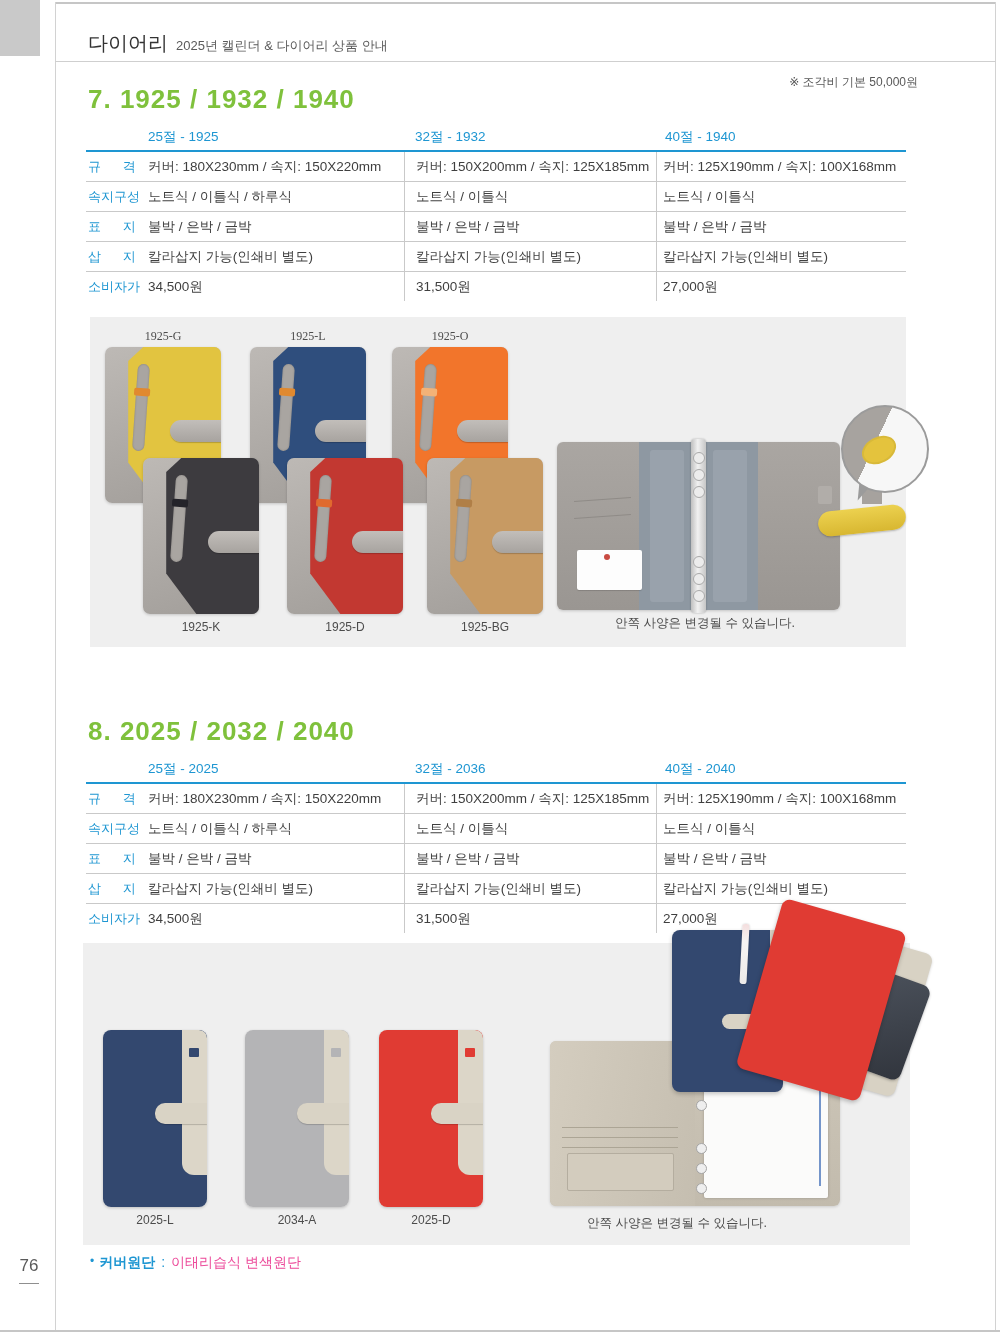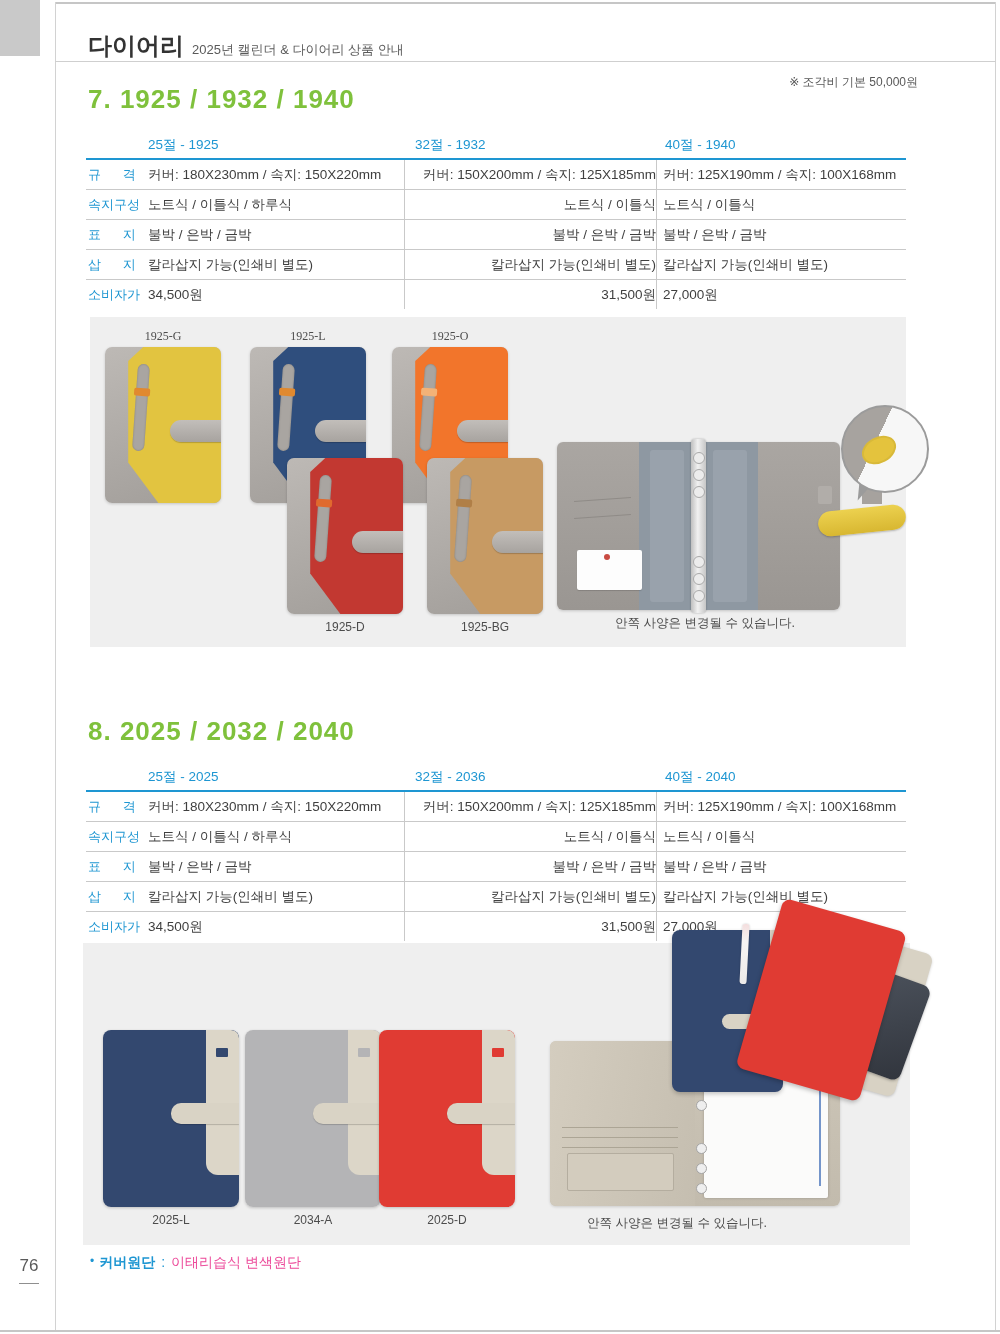--- a/index.html
+++ b/index.html
@@ -9,36 +9,36 @@
   
   .corner-square{position:absolute;left:0;top:0;width:40px;height:56px;background:#c9c9c9;}
   .top-rule{position:absolute;left:55px;top:2px;width:941px;height:2px;background:#c6c6c6;}
   .left-rule{position:absolute;left:55px;top:2px;width:1px;height:1328px;background:#d2d2d2;}
   .right-rule{position:absolute;left:995px;top:2px;width:1px;height:1328px;background:#d2d2d2;}
   .bottom-rule{position:absolute;left:0;top:1330px;width:1000px;height:2px;background:#c6c6c6;}
   .header-sep{position:absolute;left:55px;top:61px;width:941px;height:1px;background:#cfcfcf;}
 
   
   .hdr{position:absolute;left:88px;top:30px;white-space:nowrap;}
-  .hdr .t{font-size:24px;font-weight:bold;color:#333;letter-spacing:0;}
+  .hdr .t{font-size:20px;font-weight:normal;color:#333;letter-spacing:0;}
   .hdr .s{font-size:13px;color:#5a5a5a;margin-left:8px;}
 
   
   .sec-title{position:absolute;left:88px;font-size:26px;font-weight:bold;letter-spacing:1px;}
   .eng-note{position:absolute;right:82px;font-size:12px;color:#585858;}
 
   
-  .spec{position:absolute;left:86px;width:820px;display:grid;grid-template-columns:60px 258px 252px 250px;margin-top:8px;}
+  .spec{position:absolute;left:86px;width:820px;display:grid;grid-template-columns:60px 258px 252px 250px;}
   .spec .hc{height:24px;line-height:22px;font-size:13.5px;color:#1e96d2;border-bottom:2px solid #1e96d2;}
   .spec .hc.c1{padding-left:2px;} .spec .hc.c2{padding-left:11px;} .spec .hc.c3{padding-left:9px;}
   .spec .rl{height:29px;line-height:29px;font-size:13px;color:#1e96d2;white-space:pre;padding-left:2px;
             border-bottom:1px solid #c9c9c9;}
   .spec .dc{height:29px;line-height:29px;font-size:13.5px;color:#3f3f3f;border-bottom:1px solid #c9c9c9;white-space:nowrap;overflow:hidden;}
   .spec .dc.c1{padding-left:2px;}
-  .spec .dc.c2{padding-left:11px;border-left:1px solid #c9c9c9;text-align:right;}
+  .spec .dc.c2{padding-left:11px;border-left:1px solid #c9c9c9;}
   .spec .dc.c3{padding-left:6px;border-left:1px solid #c9c9c9;}
   .spec .last{border-bottom:none;}
 
   
   .photo-box{position:absolute;background:#efefef;}
   .pcaption{position:absolute;font-size:12.5px;color:#4c4c4c;text-align:center;}
 
   
   .prod7{position:absolute;width:116px;height:156px;}
   .nb7{position:absolute;inset:0;border-radius:7px;overflow:hidden;
@@ -74,21 +74,21 @@
        overflow:hidden;}
   .mag-y{position:absolute;left:18px;top:30px;width:36px;height:26px;border-radius:50%;
          background:#e4c33d;transform:rotate(-28deg);box-shadow:inset 0 0 0 2px rgba(0,0,0,.05);}
   .mag-ptr{position:absolute;width:0;height:0;border-left:14px solid transparent;border-right:8px solid transparent;
            border-top:34px solid #9b9b9b;transform:rotate(28deg);z-index:3;}
   .ystrap{position:absolute;width:88px;height:25px;border-radius:13px;z-index:2;
           background:linear-gradient(#ecd14f,#d8b731);transform:rotate(-6deg);box-shadow:0 1px 2px rgba(0,0,0,.25);}
   .gtab{position:absolute;width:20px;height:26px;background:#a6a29e;z-index:1;}
 
   
-  .prod8{position:absolute;width:136px;height:177px;}
+  .prod8{position:absolute;width:104px;height:177px;}
   .nb8{position:absolute;inset:0;border-radius:8px;overflow:hidden;box-shadow:0 1px 3px rgba(0,0,0,.2);}
   .nb8-cover{position:absolute;inset:0;}
   .nb8-panel{position:absolute;right:0;top:0;width:24%;height:82%;background:#dcd6c8;border-radius:0 8px 0 12px;}
   .nb8-tab{position:absolute;right:8%;top:10%;width:9%;height:5%;border-radius:1px;}
   .nb8-strap{position:absolute;right:0;top:41%;width:50%;height:12%;background:#d9d3c5;
              border-radius:10px 0 0 10px;box-shadow:0 1px 1px rgba(0,0,0,.18);}
 
   
   .binder8{position:absolute;width:290px;height:165px;border-radius:6px;
            background:linear-gradient(#cdc6b8,#c2bbad);box-shadow:0 1px 3px rgba(0,0,0,.15);}
@@ -203,20 +203,30 @@
       <div class="plabel lbl-top">1925-O</div>
       <div class="nb7">
         <div class="nb7-flap" style="background: rgb(242, 117, 43);"></div>
         <div class="nb7-slot">
             <i class="nb7-tab" style="background: rgb(243, 178, 119);"></i>
           </div>
         <div class="nb7-strap"></div>
       </div>
     </div>
 
+    <div class="prod7" style="left:53px;top:141px;z-index:2">
+      <div class="nb7">
+        <div class="nb7-flap" style="background: rgb(61, 59, 63);"></div>
+        <div class="nb7-slot">
+            <i class="nb7-tab" style="background: rgb(36, 35, 41);"></i>
+          </div>
+        <div class="nb7-strap"></div>
+      </div>
+      <div class="plabel lbl-bottom">1925-K</div>
+    </div>
     <div class="prod7" style="left:197px;top:141px;z-index:2">
       <div class="nb7">
         <div class="nb7-flap" style="background: rgb(194, 56, 49);"></div>
         <div class="nb7-slot">
             <i class="nb7-tab" style="background: rgb(224, 106, 46);"></i>
           </div>
         <div class="nb7-strap"></div>
       </div>
       <div class="plabel lbl-bottom">1925-D</div>
     </div>

